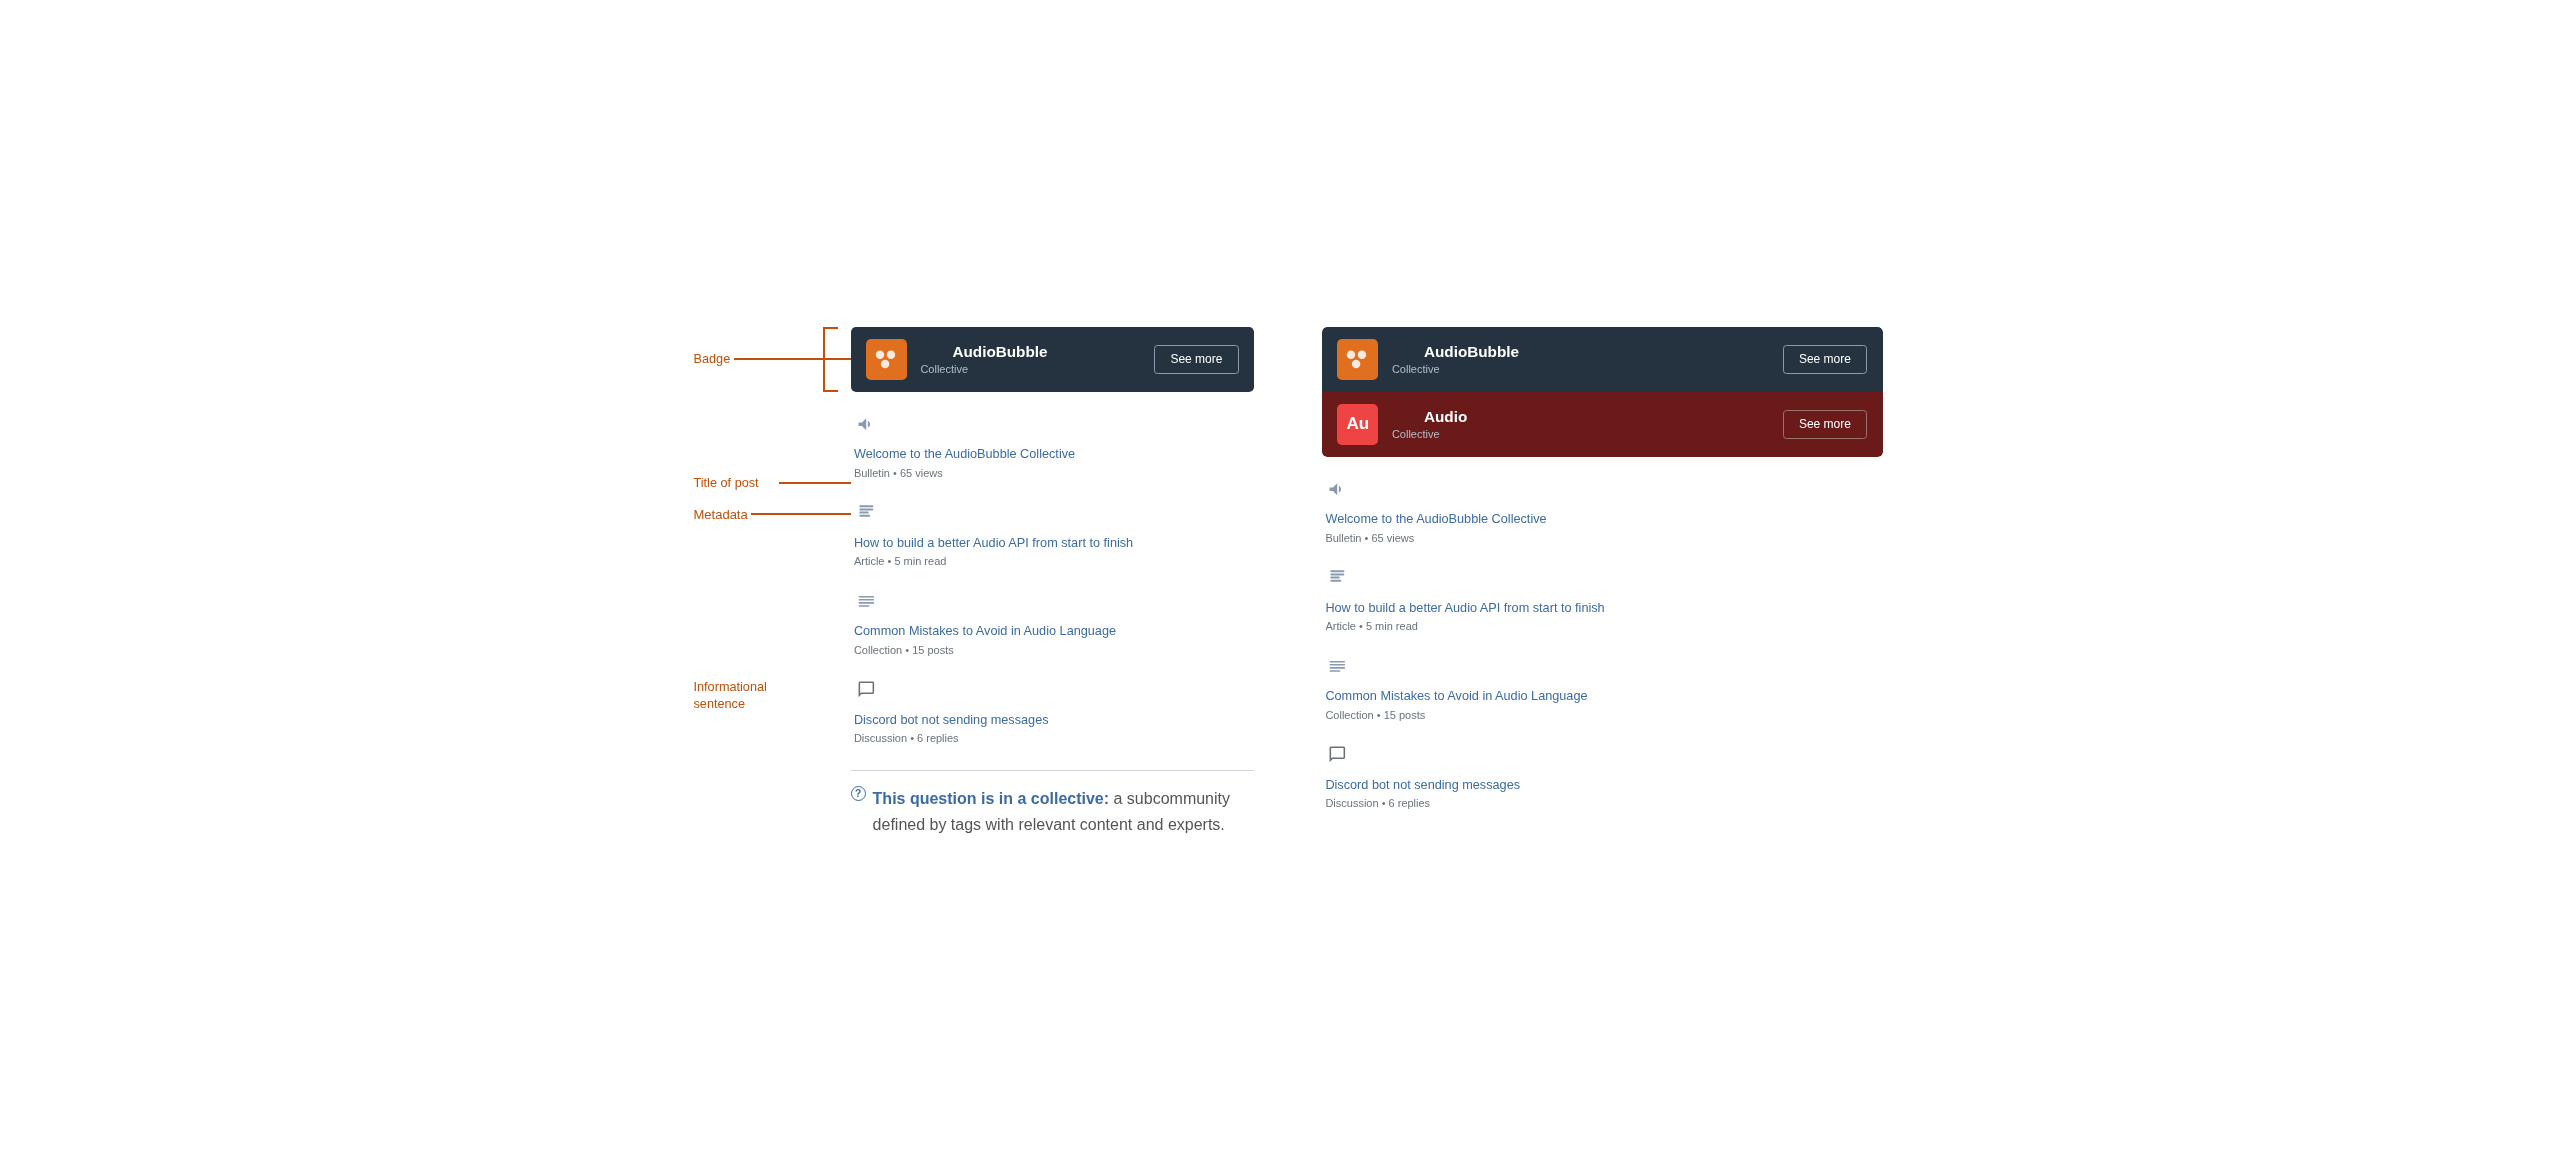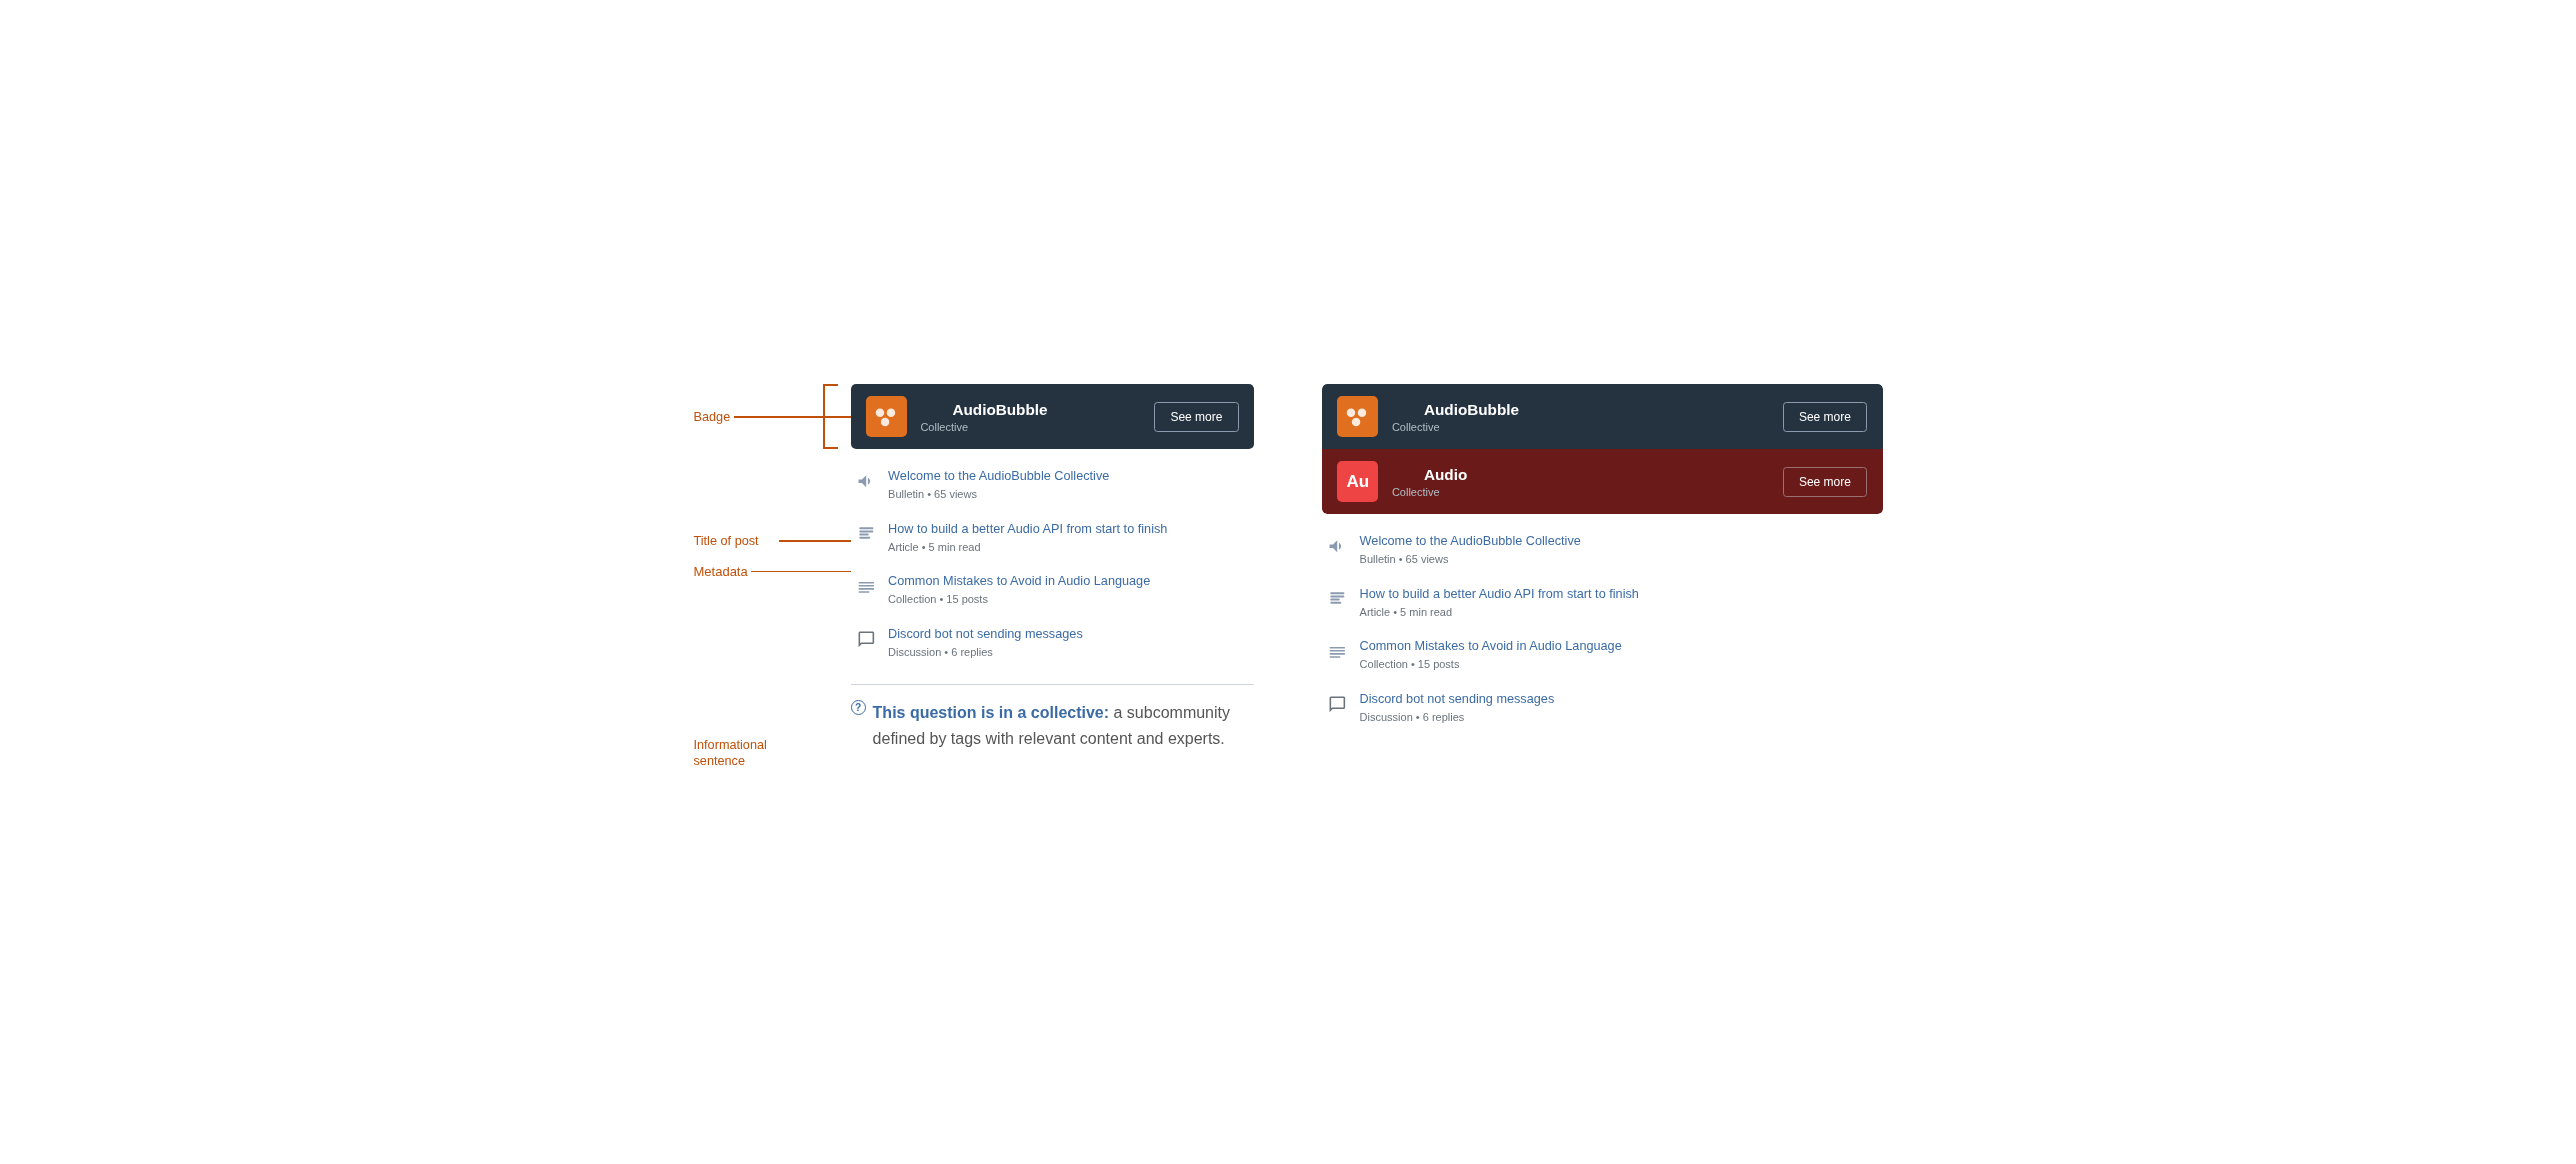--- a/index.html
+++ b/index.html
@@ -102,20 +102,21 @@
       flex-direction: column;
       gap: 0;
       margin-top: 8.5px;
     }
 
     .post-item {
       display: flex;
       align-items: flex-start;
       gap: 10.2px;
       padding: 10.2px 3.4px;
+      flex-direction: column;
     }
 
     .post-icon {
       width: 24px;
       height: 24px;
       flex-shrink: 0;
       display: flex;
       align-items: center;
       justify-content: center;
       margin-top: 1.7px;

